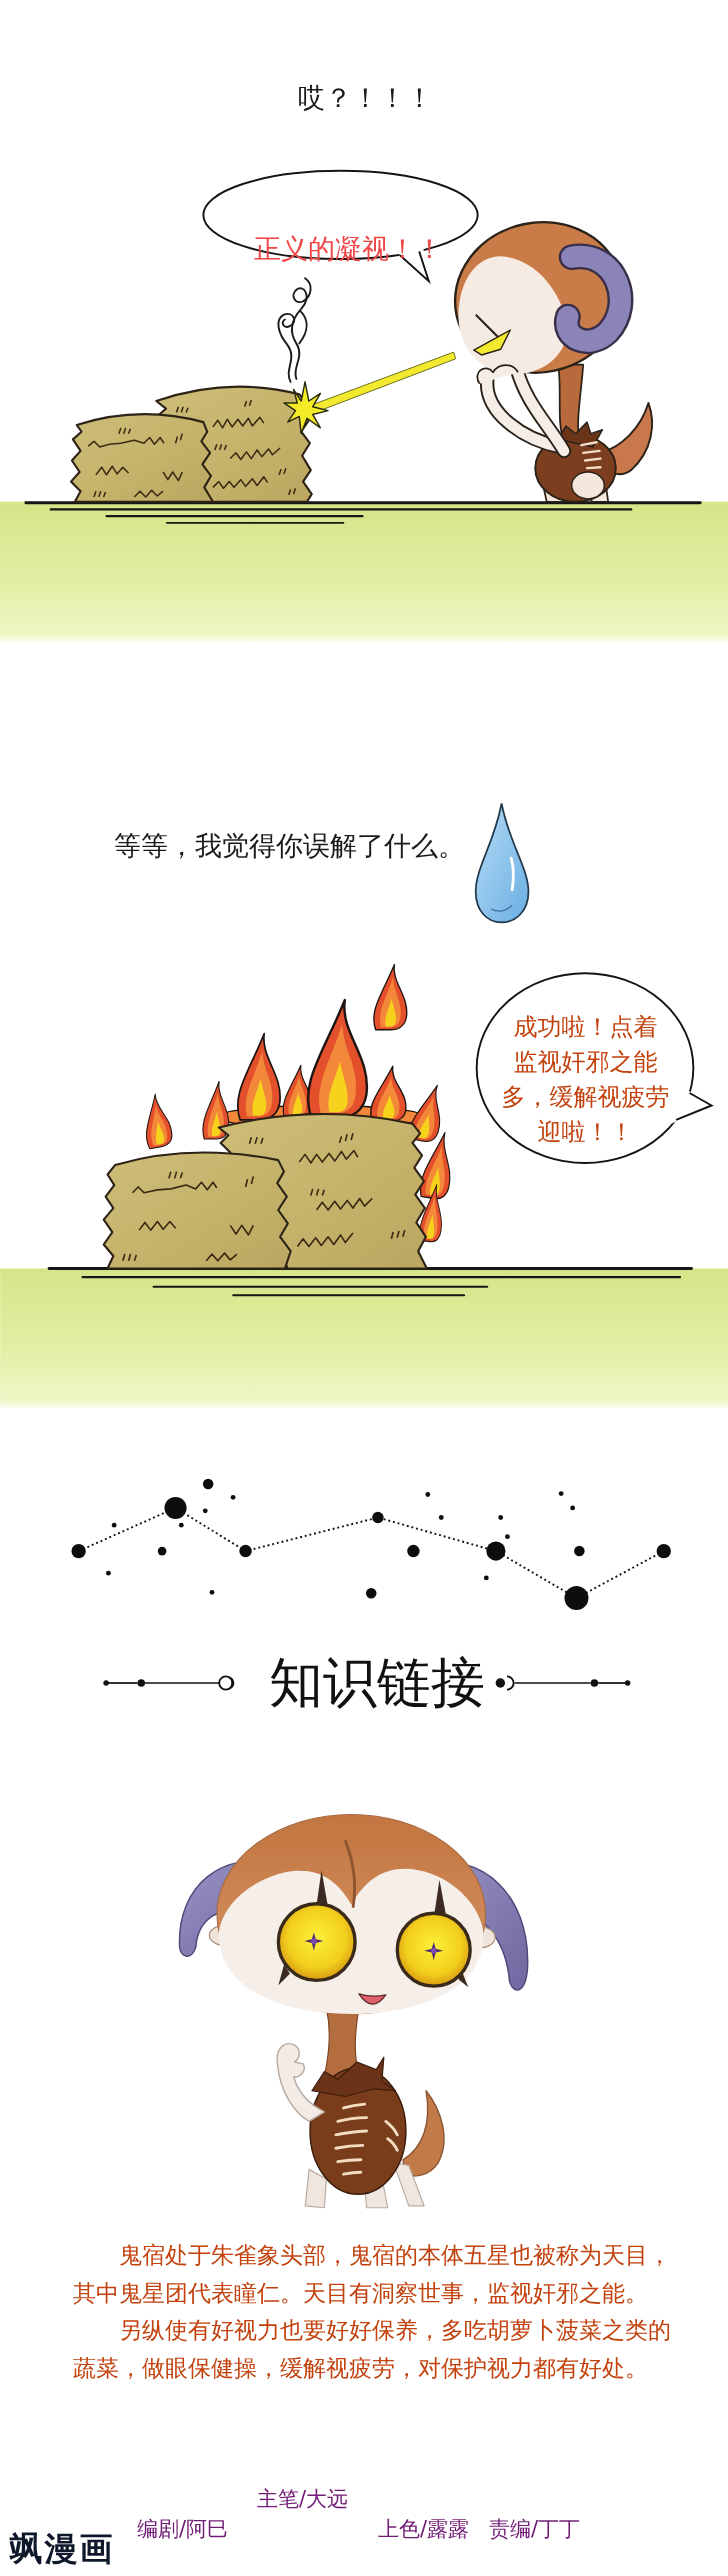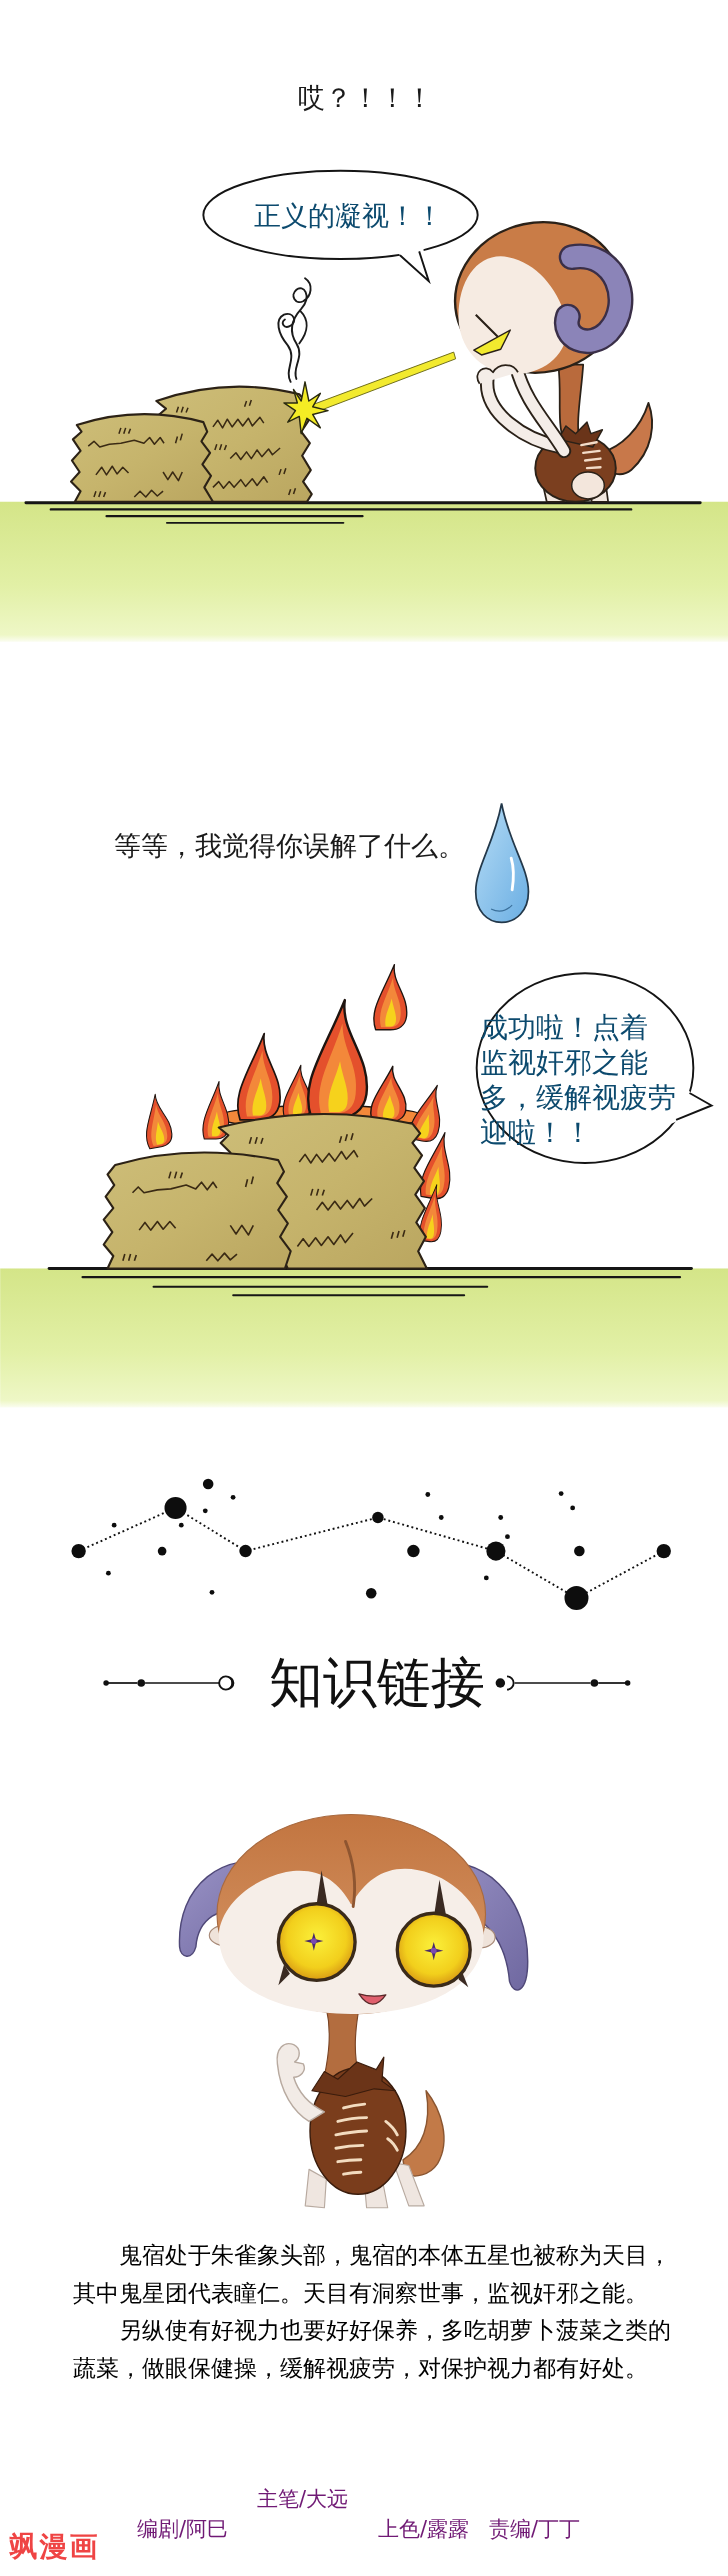--- a/index.html
+++ b/index.html
@@ -1,26 +1,26 @@
 <!DOCTYPE html>
 <html><head>
 <meta charset="utf-8">
 <style>
   html, body { margin: 0; padding: 0; background: #ffffff; }
   body { width: 729px; height: 2576px; position: relative; overflow: hidden;
          font-family: "DejaVu Sans", "Liberation Sans", sans-serif; color: #1c1c1c; }
   .abs { position: absolute; }
   .txt { white-space: nowrap; }
   .caption { font-size: 27px; line-height: 31px; color: #1a1a1a; }
-  .bubble-text { font-size: 27px; line-height: 31px; color: #0c4a6e; }
-  .bubble2-text { font-size: 28px; line-height: 35px; color: #0c4a6e; width: 211px; }
+  .bubble-text { font-size: 27px; line-height: 31px; color: #ef4444; margin-top: 33px; }
+  .bubble2-text { font-size: 24px; line-height: 35px; color: #c2410c; text-align: center; width: 211px; }
   .heading { font-size: 54px; line-height: 61px; color: #111; font-weight: normal; }
-  .kline { font-size: 23px; line-height: 27px; color: #000000; }
+  .kline { font-size: 23px; line-height: 27px; color: #c2410c; }
   .credit { font-size: 21px; line-height: 23px; color: #701a75; }
-  .watermark { font-size: 28px; line-height: 36px; color: #ef4444; font-weight: bold; letter-spacing: 1.9px; font-family: Liberation Mono, monospace; }
+  .watermark { font-size: 33px; line-height: 36px; color: #0f172a; font-weight: bold; letter-spacing: 1.9px; }
   svg { position: absolute; overflow: visible; }
 </style>
 </head>
 <body>
 
 <div class="abs" style="left:0;top:0;width:729px;height:662px;">
   <svg width="729" height="662" viewBox="0 0 760 690" style="left:0;top:0;">
     <defs>
       <linearGradient id="green1" x1="0" y1="0" x2="0" y2="1">
         <stop offset="0" stop-color="#d4e588"></stop>

